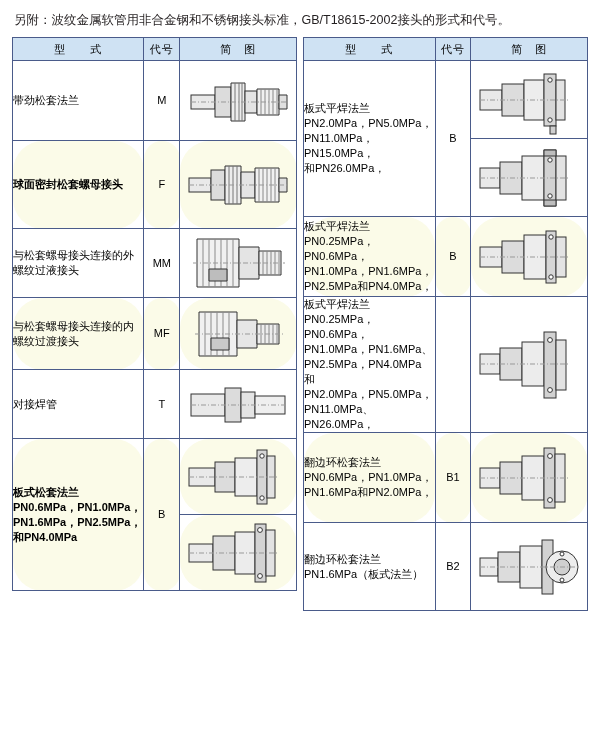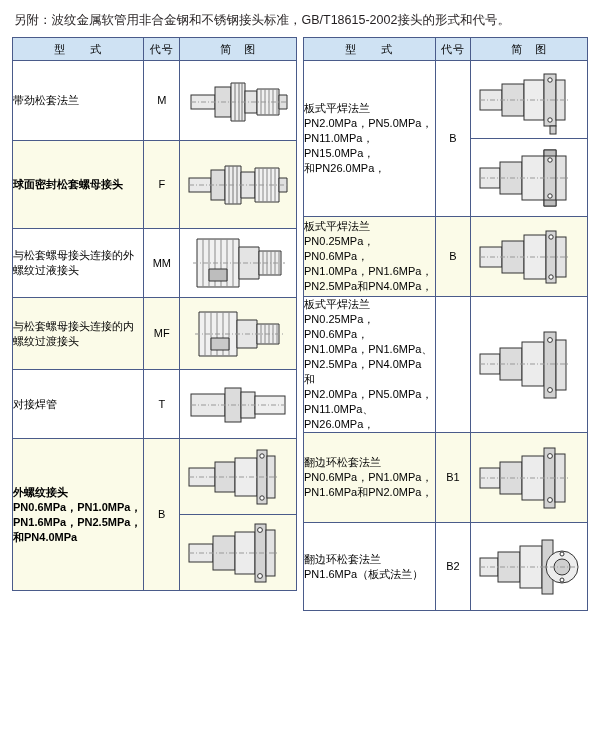--- a/index.html
+++ b/index.html
@@ -61,21 +61,21 @@
   }
   .cell-code {
     text-align: center;
     font-size: 12px;
   }
   .cell-fig {
     text-align: center;
     padding: 0;
   }
   .bg-white { background: #ffffff; }
-  .bg-cream { background: #fbfbe8; }
+  .bg-cream { background: #fbfbe8; border-radius: 30px; }
 
   
   .L-c1 { width: 134px; }
   .L-c2 { width: 36px; }
   .L-c3 { width: 116px; }
   
   .R-c1 { width: 134px; }
   .R-c2 { width: 36px; }
   .R-c3 { width: 116px; }
 
@@ -190,21 +190,21 @@
                 <rect x="42" y="14" width="16" height="34" fill="#dcdcdc"></rect>
                 <rect x="58" y="18" width="14" height="26" fill="#e4e4e4"></rect>
                 <rect x="72" y="22" width="30" height="18" fill="#efefef"></rect>
                 <path d="M8 31 L102 31" stroke="#999" stroke-dasharray="5 2 1 2"></path>
               </g>
             </svg>
           </td>
         </tr>
 
         <tr style="height:76px">
-          <td class="cell-type bg-cream strong" rowspan="2" style="white-space:pre-line">外螺纹接头
+          <td class="cell-type bg-cream strong" rowspan="2" style="white-space:pre-line">板式松套法兰
 PN0.6MPa，PN1.0MPa，
 PN1.6MPa，PN2.5MPa，
 和PN4.0MPa</td>
           <td class="cell-code bg-cream" rowspan="2">B</td>
           <td class="cell-fig bg-cream">
             <svg class="fig" width="110" height="70" viewBox="0 0 110 70">
               <g fill="none" stroke="#333" stroke-width="1">
                 <rect x="6" y="26" width="26" height="18" fill="#e9e9e9"></rect>
                 <rect x="32" y="20" width="20" height="30" fill="#dcdcdc"></rect>
                 <rect x="52" y="16" width="22" height="38" fill="#ededed"></rect>

